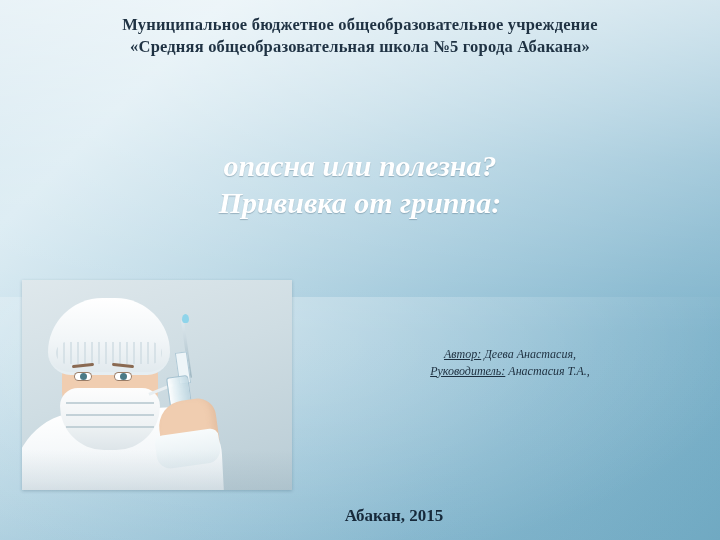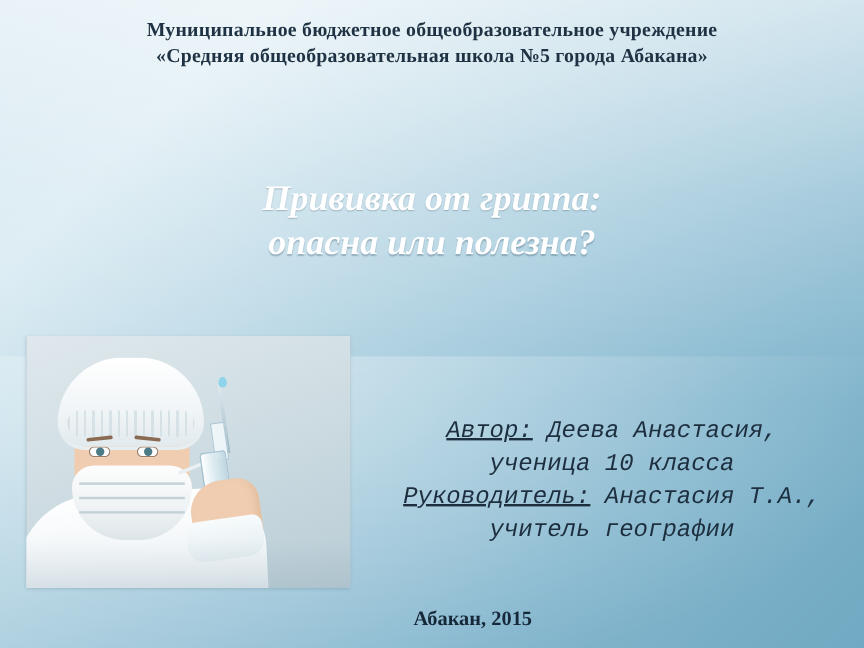--- a/index.html
+++ b/index.html
@@ -234,23 +234,23 @@
 
   .authors {
     position: absolute;
     left: 330px;
     top: 346px;
     width: 360px;
     text-align: center;
     z-index: 4;
   }
   .authors-line {
-    font-family: Liberation Mono, monospace;
+    font-family: Liberation Serif, serif;
     font-style: italic;
-    font-size: 20px;
+    font-size: 12px;
     line-height: 1.38;
     color: #1d2f3f;
   }
   .authors-line .lbl {
     text-decoration: underline;
   }
   .place {
     position: absolute;
     left: 0;
     top: 506px;
@@ -268,22 +268,22 @@
 <body>
 
 <div class="slide">
 
   <div class="header">
     <div class="header-line">Муниципальное бюджетное  общеобразовательное  учреждение</div>
     <div class="header-line">«Средняя общеобразовательная школа №5 города Абакана»</div>
   </div>
 
   <div class="title">
+    <div class="title-line">опасна или полезна?</div>
     <div class="title-line">Прививка от гриппа:</div>
-    <div class="title-line">опасна или полезна?</div>
   </div>
 
   <div class="photo">
     <div class="ph-bg"></div>
     <div class="ph-coat"></div>
     <div class="ph-neck"></div>
     <div class="ph-face"></div>
     <div class="ph-cap"></div>
     <div class="ph-brow left"></div>
     <div class="ph-brow right"></div>
@@ -296,20 +296,18 @@
     <div class="ph-syringe-plunger"></div>
     <div class="ph-syringe-body"></div>
     <div class="ph-syringe-fluid"></div>
     <div class="ph-hand"></div>
     <div class="ph-glove"></div>
     <div class="ph-shadow"></div>
   </div>
 
   <div class="authors">
     <div class="authors-line"><span class="lbl">Автор:</span><span> Деева Анастасия,</span></div>
-    <div class="authors-line">ученица 10 класса</div>
     <div class="authors-line"><span class="lbl">Руководитель:</span><span> Анастасия Т.А.,</span></div>
-    <div class="authors-line">учитель географии</div>
   </div>
 
   <div class="place">Абакан, 2015</div>
 
 </div>
 
 </body></html>

